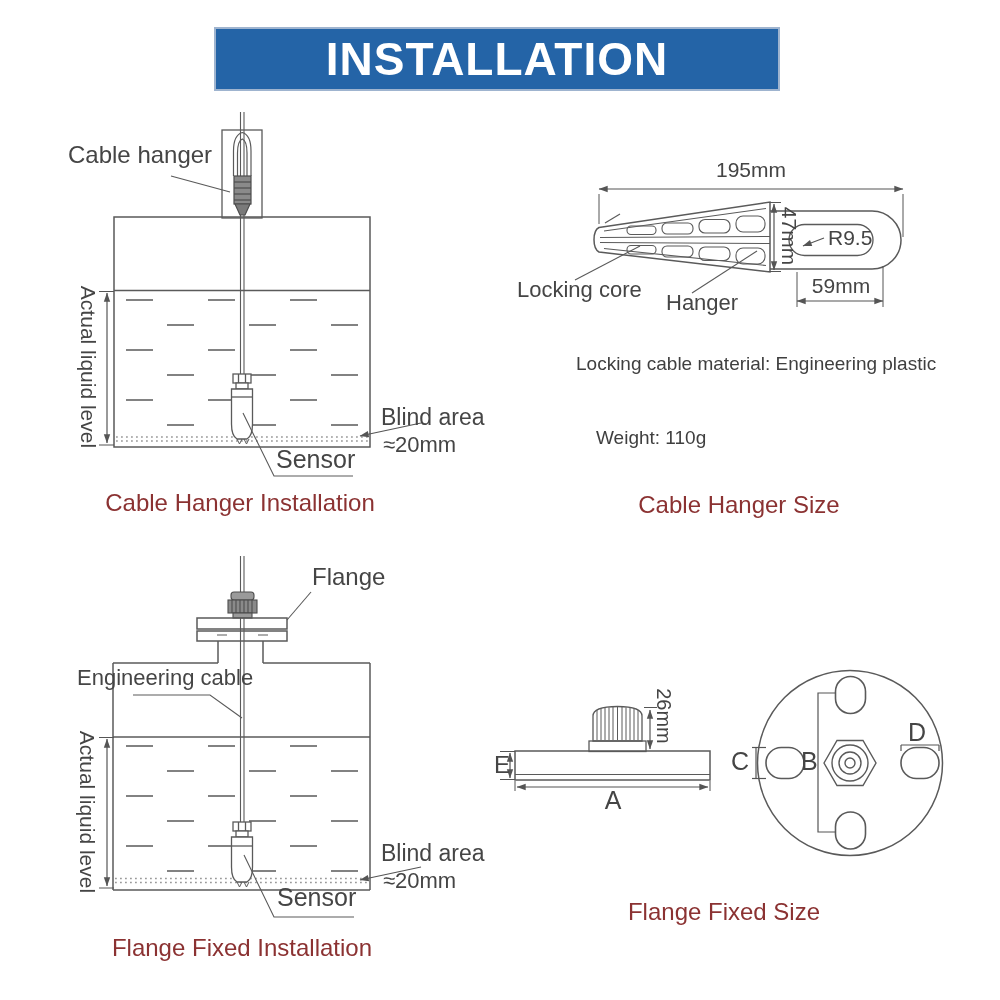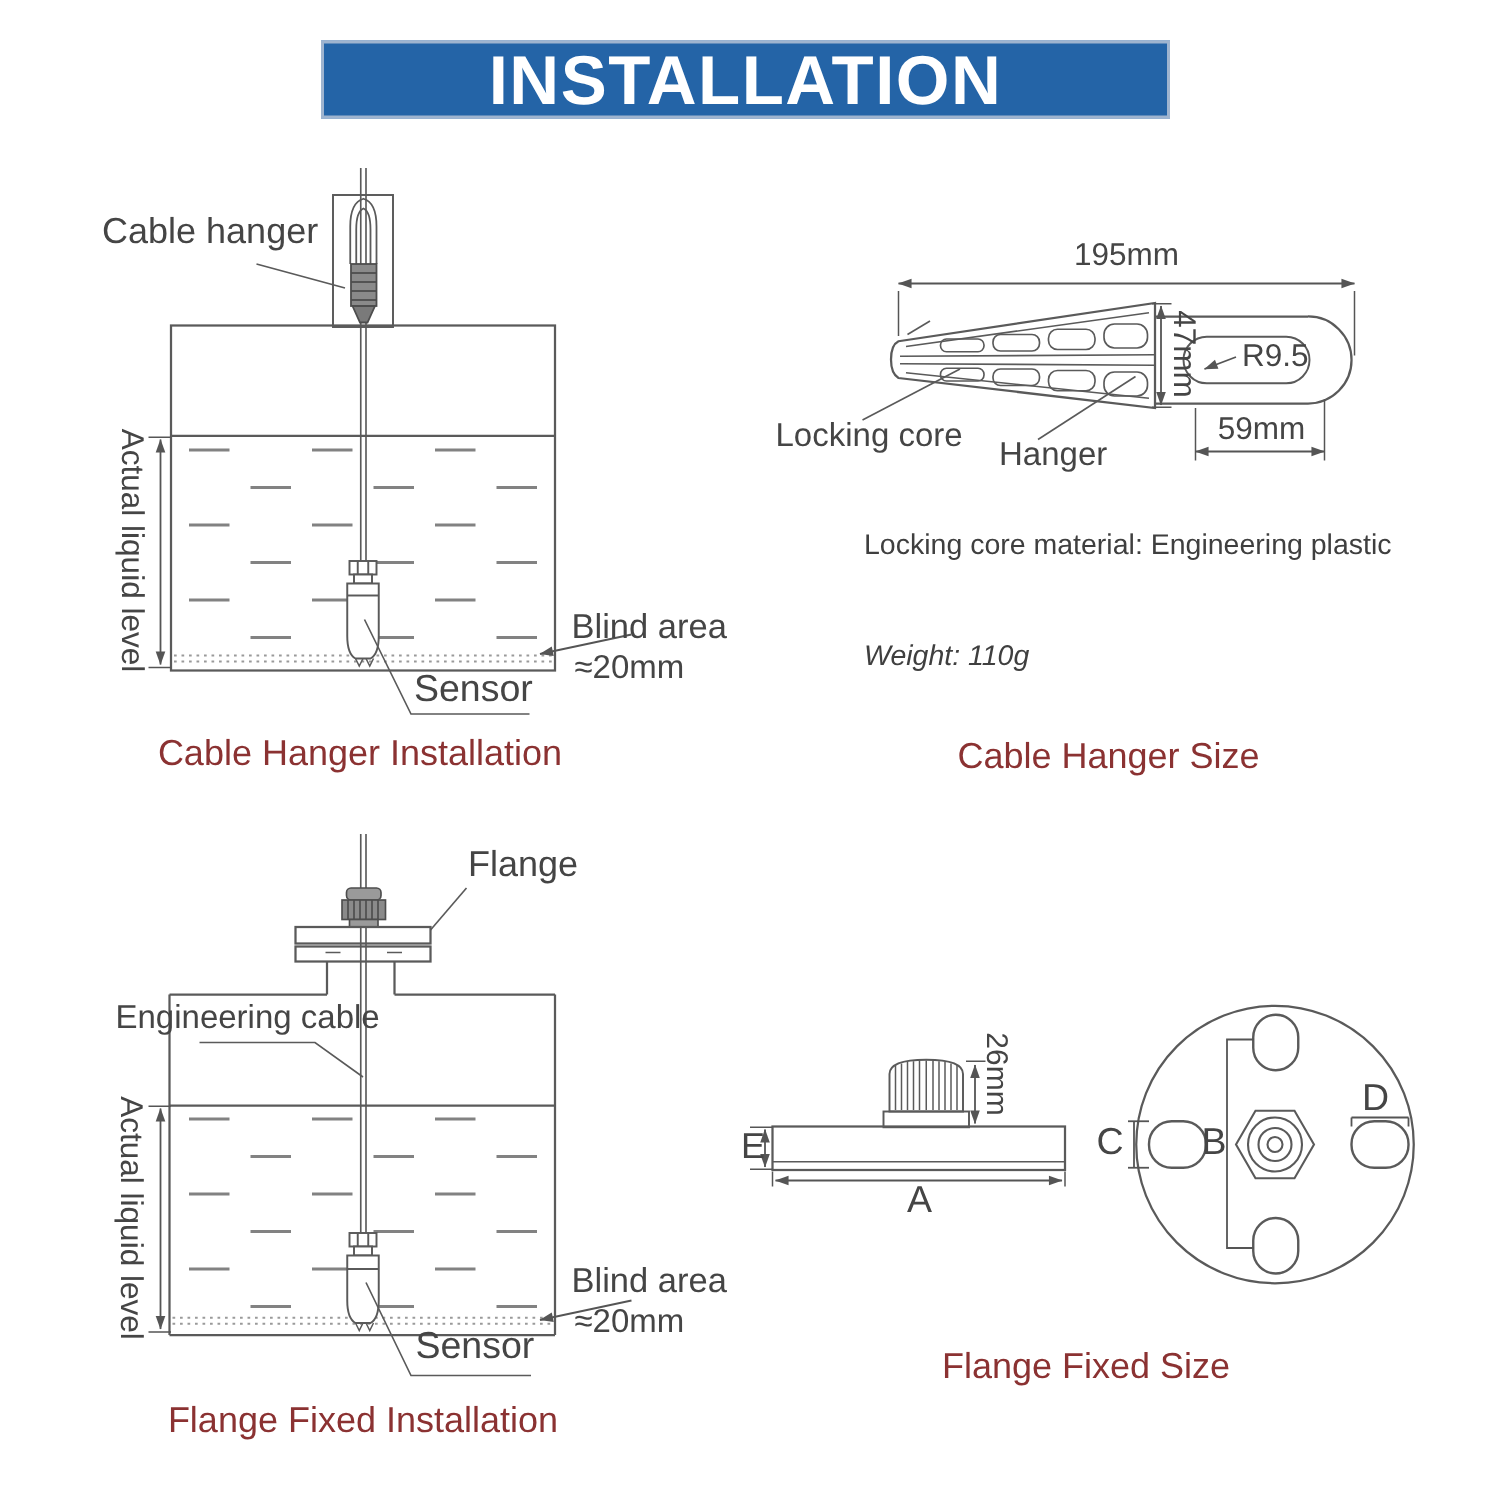--- a/index.html
+++ b/index.html
@@ -9,21 +9,21 @@
     --text:#454545;
   }
   html,body{margin:0;padding:0;background:#fff;}
   .stage{position:relative;width:1000px;height:1000px;background:#ffffff;overflow:hidden;
          font-family:"Liberation Sans", sans-serif;}
   .stage svg{position:absolute;left:0;top:0;}
   .lbl{position:absolute;color:var(--text);white-space:nowrap;line-height:1.1;}
   .cap{color:var(--caption);}
   .ctr{transform:translate(-50%,-50%);}
   .ctr-rot{transform:translate(-50%,-50%) rotate(90deg);}
-  .titlebar{position:absolute;left:214px;top:27px;width:566px;height:52px;
+  .titlebar{position:absolute;left:214px;top:27px;width:566px;height:64px;
             background:var(--header-bg);border:2px solid #9fb4cf;box-sizing:border-box;
             display:flex;align-items:center;justify-content:center;}
   .titlebar span{color:#ffffff;font-size:46px;font-weight:bold;letter-spacing:1px;}
 </style>
 </head>
 <body>
 
 <div class="stage">
 
   <svg width="1000" height="1000" viewBox="0 0 1000 1000">
@@ -272,22 +272,22 @@
   <div class="lbl" style="left:383px;top:433px;font-size:22px;">≈20mm</div>
   <div class="lbl" style="left:276px;top:446px;font-size:25px;">Sensor</div>
   <div class="lbl cap ctr" style="left:240px;top:503px;font-size:24px;">Cable Hanger Installation</div>
 
   <div class="lbl ctr" style="left:751px;top:170px;font-size:21px;">195mm</div>
   <div class="lbl ctr-rot" style="left:789px;top:236px;font-size:21px;">47mm</div>
   <div class="lbl" style="left:828px;top:226px;font-size:21px;">R9.5</div>
   <div class="lbl ctr" style="left:841px;top:286px;font-size:21px;">59mm</div>
   <div class="lbl" style="left:517px;top:278px;font-size:22px;">Locking core</div>
   <div class="lbl" style="left:666px;top:291px;font-size:22px;">Hanger</div>
-  <div class="lbl" style="left:576px;top:354px;font-size:19px;color:#3f3f3f;">Locking core material: Engineering plastic</div>
-  <div class="lbl" style="left:576px;top:428px;font-size:19px;color:#3f3f3f;font-style:italic;">Weight: 110g</div>
+  <div class="lbl" style="left:576px;top:354px;font-size:19px;color:#3f3f3f;">Locking cable material: Engineering plastic</div>
+  <div class="lbl" style="left:596px;top:428px;font-size:19px;color:#3f3f3f;">Weight: 110g</div>
   <div class="lbl cap ctr" style="left:739px;top:505px;font-size:24px;">Cable Hanger Size</div>
 
   <div class="lbl" style="left:312px;top:564px;font-size:24px;">Flange</div>
   <div class="lbl" style="left:77px;top:666px;font-size:22px;">Engineering cable</div>
   <div class="lbl ctr-rot" style="left:87px;top:812px;font-size:21px;">Actual liquid level</div>
   <div class="lbl" style="left:381px;top:841px;font-size:23px;">Blind area</div>
   <div class="lbl" style="left:383px;top:869px;font-size:22px;">≈20mm</div>
   <div class="lbl" style="left:277px;top:884px;font-size:25px;">Sensor</div>
   <div class="lbl cap ctr" style="left:242px;top:948px;font-size:24px;">Flange Fixed Installation</div>
 

